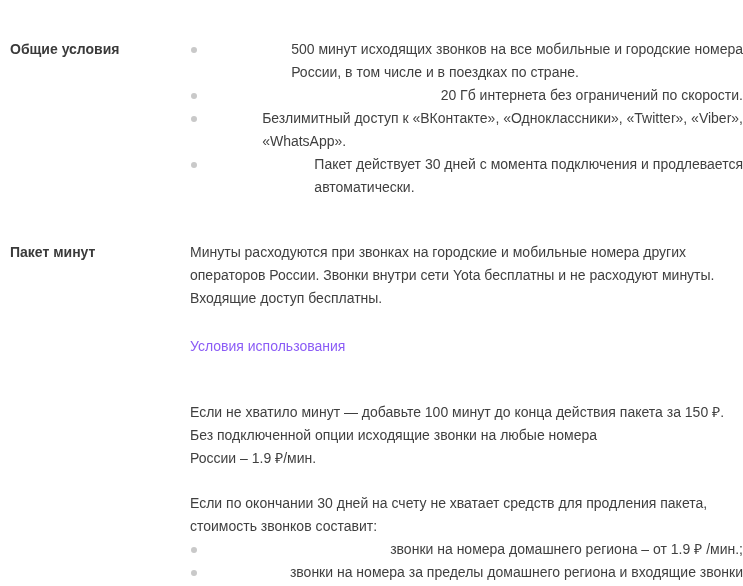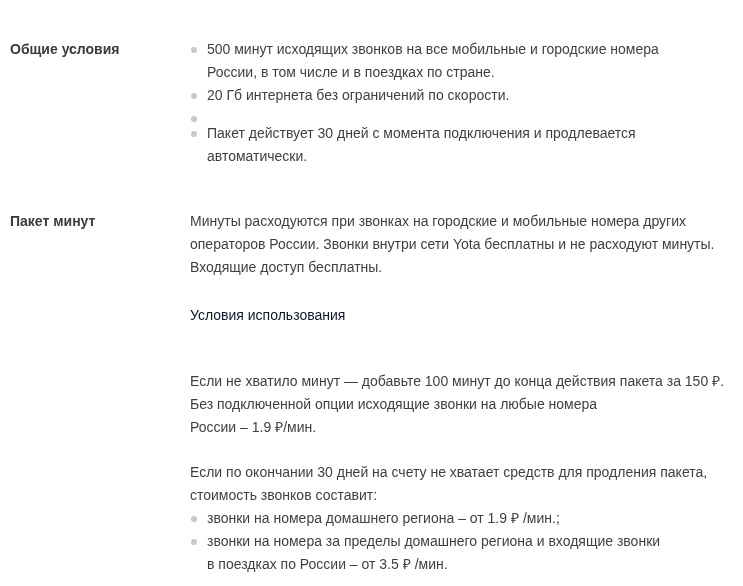--- a/index.html
+++ b/index.html
@@ -40,38 +40,39 @@
     flex-shrink: 0;
   }
   ul.bullet-list {
     list-style: none;
     margin: 0;
     padding: 0;
   }
   ul.bullet-list li {
     display: flex;
     align-items: flex-start;
+    justify-content: space-between;
   }
   .bullet-dot {
     width: 6px;
     height: 6px;
     border-radius: 50%;
     background: #c9c9c9;
     flex-shrink: 0;
     margin: 9px 10px 0 1px;
   }
   .pre {
     white-space: pre-line;
   }
   p.para {
     margin: 0;
   }
   p.subheading {
     margin: 25px 0 0 0;
-    color: #0f172a;
+    color: #8b5cf6;
   }
   p.para-2 { margin-top: 43px; }
   p.para-3 { margin-top: 22px; }
 </style>
 </head>
 <body>
 
 <div class="page">
 
   <div class="section">
@@ -82,20 +83,22 @@
           <span class="bullet-dot"></span>
           <span class="pre">500 минут исходящих звонков на все мобильные и городские номера
 России, в том числе и в поездках по стране.</span>
         </li>
         <li>
           <span class="bullet-dot"></span>
           <span class="pre">20 Гб интернета без ограничений по скорости.</span>
         </li>
         <li>
           <span class="bullet-dot"></span>
+          <span class="pre">Безлимитный доступ к «ВКонтакте», «Одноклассники», «Twitter», «Viber»,
+«WhatsApp».</span>
         </li>
         <li>
           <span class="bullet-dot"></span>
           <span class="pre">Пакет действует 30 дней с момента подключения и продлевается
 автоматически.</span>
         </li>
       </ul>
     </div>
   </div>
 

